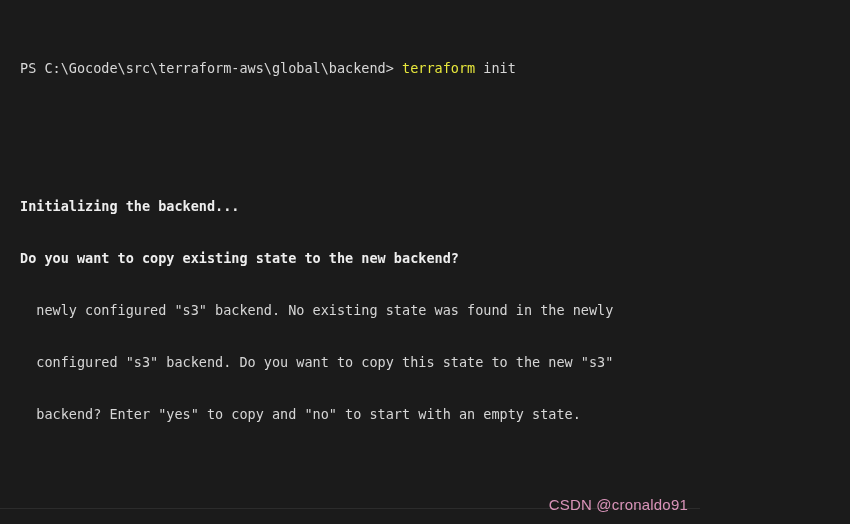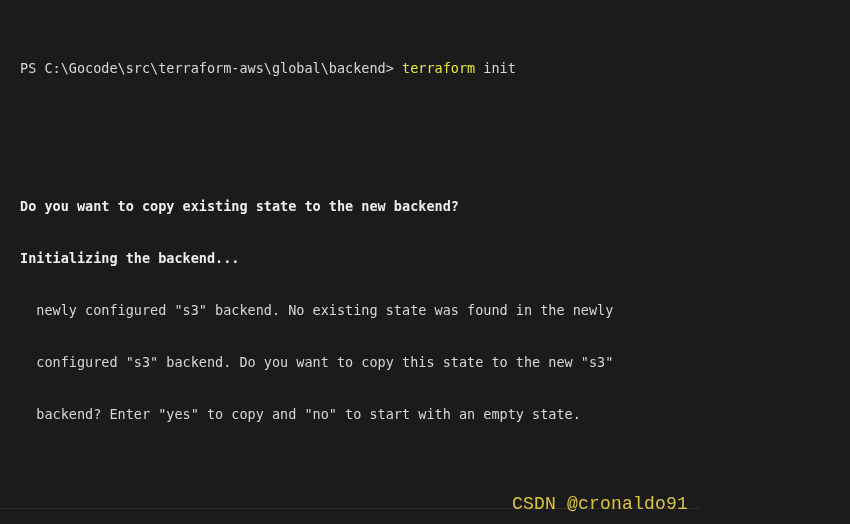--- a/index.html
+++ b/index.html
@@ -46,41 +46,41 @@
     top: 508px;
     width: 850px;
     height: 1px;
     background: #3a3a3a;
     opacity: 0.55;
   }
   #watermark {
     position: absolute;
     right: 12px;
     top: 496px;
-    font-family: Liberation Mono, monospace;
-    font-size: 18px;
-    color: #fde047;
+    font-family: Liberation Sans, sans-serif;
+    font-size: 15px;
+    color: #f9a8d4;
     letter-spacing: 0.2px;
     opacity: 0.85;
     user-select: none;
   }
 </style>
 </head>
 <body>
 
 <div id="terminal">
 
   <div id="screen">
 
     <div class="line"><span class="c-prompt">PS C:\Gocode\src\terraform-aws\global\backend&gt;</span><span class="c-white"> </span><span class="c-yellow">terraform</span><span class="c-white"> </span><span class="c-white">init</span></div>
 
     <div class="line blank">&nbsp;</div>
 
+    <div class="line c-bold">Initializing the backend...</div>
     <div class="line c-bold">Do you want to copy existing state to the new backend?</div>
-    <div class="line c-bold">Initializing the backend...</div>
     <div class="line c-white">  newly configured "s3" backend. No existing state was found in the newly</div>
     <div class="line c-white">  configured "s3" backend. Do you want to copy this state to the new "s3"</div>
     <div class="line c-white">  backend? Enter "yes" to copy and "no" to start with an empty state.</div>
 
     
 
     
 
     
     

